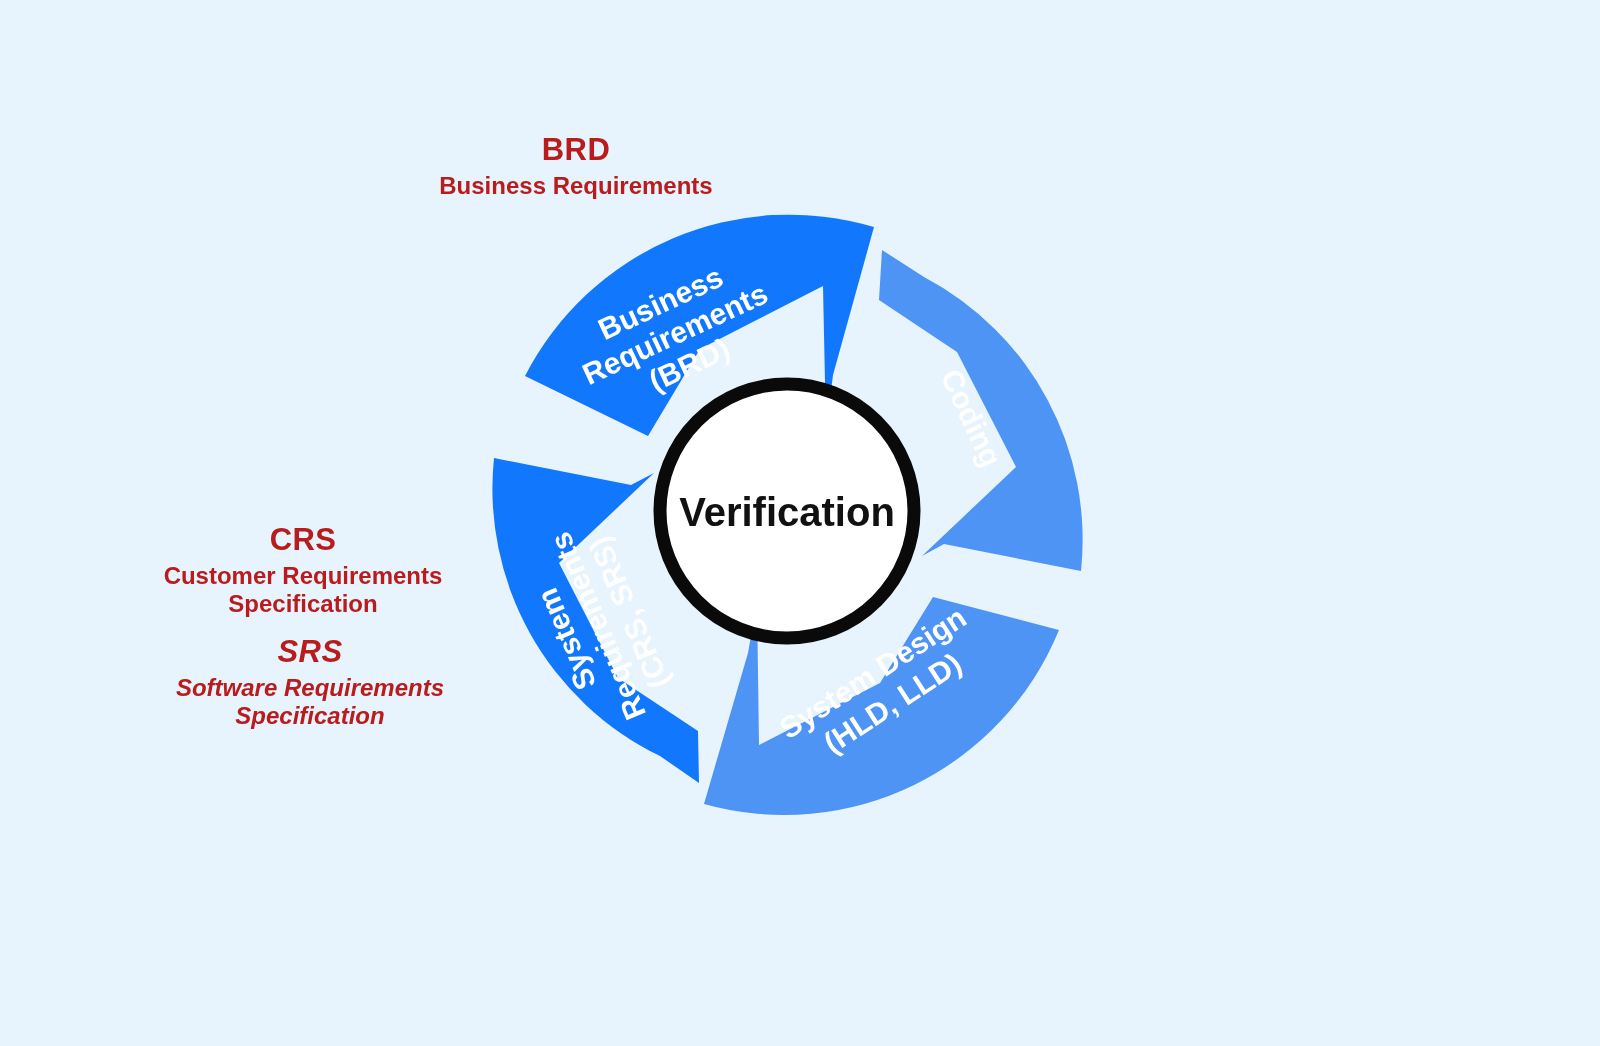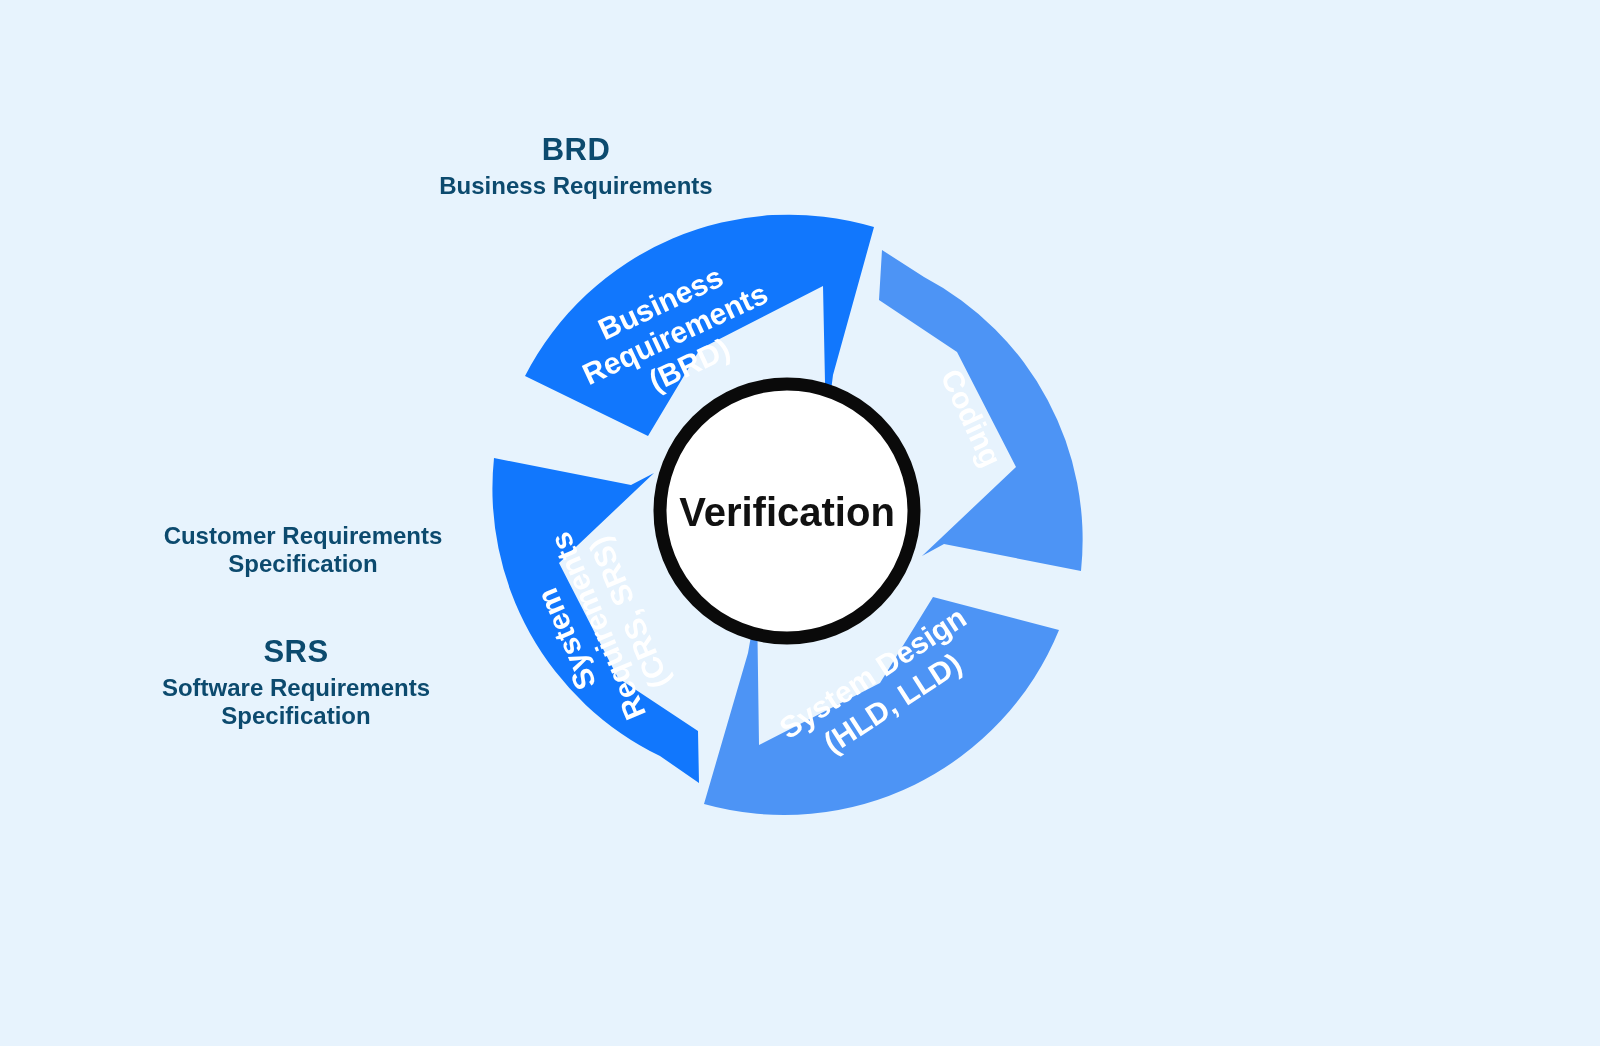--- a/index.html
+++ b/index.html
@@ -37,39 +37,39 @@
     fill: #111111;
     font-family: "Liberation Sans", sans-serif;
     font-weight: bold;
     font-size: 40px;
     text-anchor: middle;
     dominant-baseline: middle;
   }
   .callout {
     position: absolute;
     text-align: center;
-    color: #0c4a6e;
+    color: #b91c1c;
     font-family: "Liberation Sans", sans-serif;
     line-height: 1.18;
   }
   .callout .abbr {
     font-size: 31px;
     font-weight: bold;
     letter-spacing: 0.4px;
     display: block;
     margin-bottom: 3px;
   }
   .callout .full {
     font-size: 24px;
     font-weight: bold;
     display: block;
   }
   #callout-brd  { left: 406px; top: 132px;  width: 340px; }
   #callout-crs  { left: 133px; top: 522px;  width: 340px; }
-  #callout-srs  { left: 126px; top: 634px;  width: 340px; }
+  #callout-srs  { left: 140px; top: 634px;  width: 340px; font-style: italic; }
   #callout-hld  { left: 940px; top: 729px;  width: 340px; }
   #callout-lld  { left: 940px; top: 814px;  width: 340px; }
 </style>
 </head>
 <body>
 
 <div id="stage" style="background: rgb(231, 243, 253);">
 
   <svg id="wheel" viewBox="0 0 1600 1046">
 
@@ -166,20 +166,21 @@
     </g>
 
   </svg>
 
   <div class="callout" id="callout-brd">
     <span class="abbr">BRD</span>
     <span class="full">Business Requirements</span>
   </div>
 
   <div class="callout" id="callout-crs">
+    <span class="abbr">CRS</span>
     <span class="full">Customer Requirements</span>
     <span class="full">Specification</span>
   </div>
 
   <div class="callout" id="callout-srs">
     <span class="abbr">SRS</span>
     <span class="full">Software Requirements</span>
     <span class="full">Specification</span>
   </div>
 

